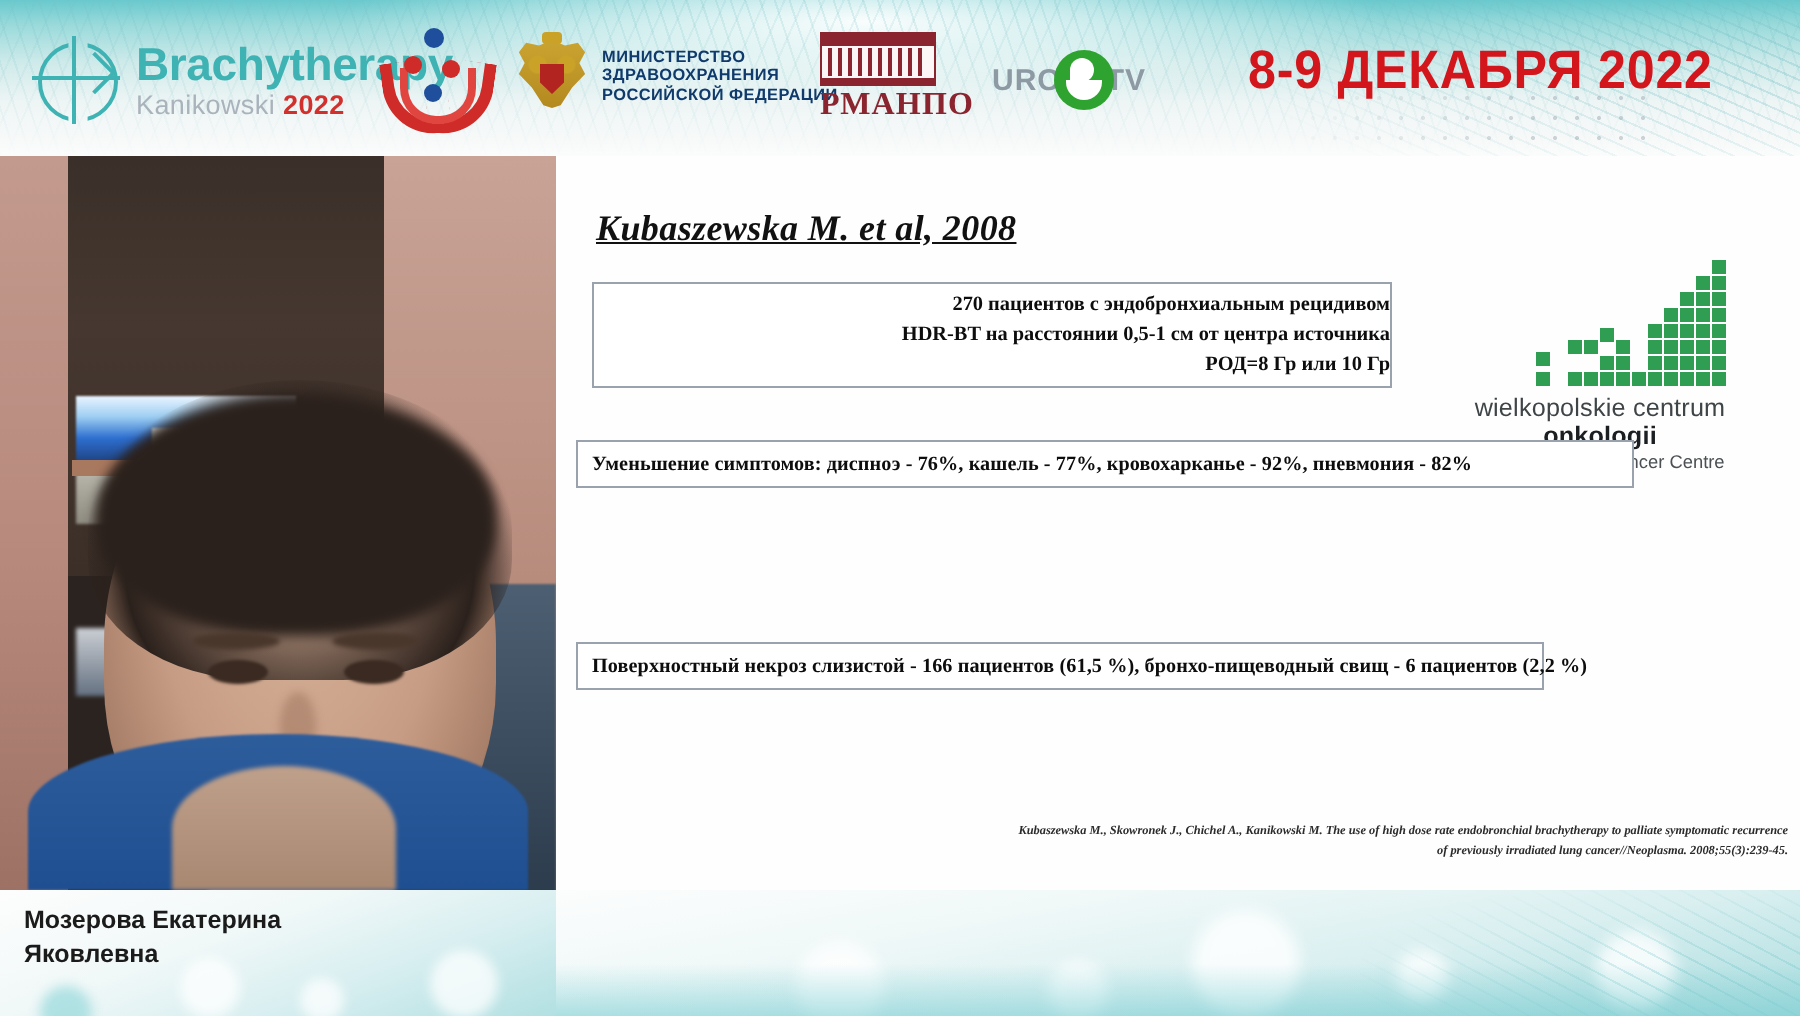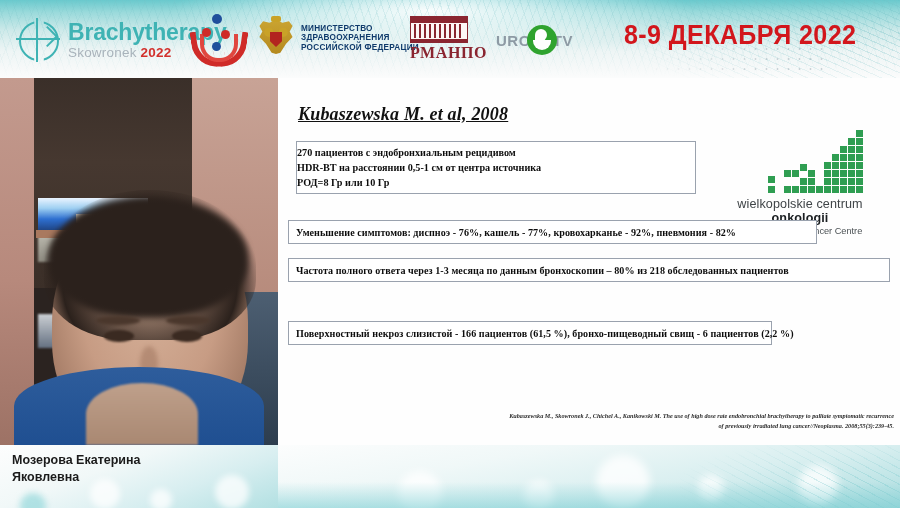--- a/index.html
+++ b/index.html
@@ -185,21 +185,21 @@
     font-family:"Liberation Serif", serif;
     font-style:italic;font-weight:bold;font-size:18px;color:#111;letter-spacing:.2px;text-decoration:underline;
   }
 
   .box{
     position:absolute;box-sizing:border-box;border:1px solid #9aa2ae;background:#fff;
     font-family:"Liberation Serif", serif;font-weight:bold;color:#0d0d0d;
   }
   .box-top{
     left:18px;top:63px;width:400px;height:53px;
-    display:flex;flex-direction:column;align-items:flex-start;justify-content:center;
+    display:flex;flex-direction:column;align-items:flex-end;justify-content:center;
     font-size:10.2px;line-height:1.48;text-align:center;
   }
   .box-row{
     left:10px;height:24px;width:602px;display:flex;align-items:center;
     padding-left:7px;font-size:10.1px;letter-spacing:.05px;white-space:nowrap;
   }
   .r1{top:142px;width:529px;}
   .r2{top:180px;width:602px;}
   .r3{top:209px;width:602px;}
   .r4{top:243px;width:484px;}
@@ -248,21 +248,21 @@
 
     <div class="brachy">
       <div class="target">
         <div class="ring"></div>
           <div class="vbar"></div>
           <div class="hbar"></div>
           <div class="arr"></div>
       </div>
       <div class="brachy-txt">
         <div class="l1">Brachytherapy</div>
-        <div class="l2"><span>Skowronek </span><b>2022</b></div>
+        <div class="l2"><span>Kanikowski </span><b>2022</b></div>
       </div>
     </div>
 
     <div class="atom">
       <div class="leafL"></div>
         <div class="leafR"></div>
         <div class="leafL2"></div>
         <div class="leafR2"></div>
       <div class="d d1"></div>
         <div class="d d2"></div>
@@ -396,21 +396,20 @@
           <span class="px" style="background: rgb(47, 158, 82); left: 24px; top: 40px;"></span>
           <span class="px" style="background: rgb(47, 158, 82); left: 40px; top: 34px;"></span>
           <span class="px" style="background: rgb(47, 158, 82); left: 48px; top: 34px;"></span>
           <span class="px" style="background: rgb(47, 158, 82); left: 56px; top: 28px;"></span>
         </div>
       <div class="t1"><span>wielkopolskie centrum </span><b>onkologii</b></div>
       <div class="t2">Greater Poland Cancer Centre</div>
     </div>
 
     <div class="box box-row r1">Уменьшение симптомов: диспноэ - 76%, кашель -  77%, кровохарканье - 92%, пневмония - 82%</div>
-    <div class="box box-row r2">Частота полного ответа через 1-3 месяца по данным бронхоскопии – 80% из 218 обследованных пациентов</div>
     <div class="box box-row r4">Поверхностный некроз слизистой  -  166 пациентов (61,5 %), бронхо-пищеводный свищ - 6 пациентов (2,2 %)</div>
 
     <div class="cite">
       <div>Kubaszewska M., Skowronek J., Chichel A., Kanikowski M. The use of high dose rate endobronchial brachytherapy to palliate symptomatic recurrence</div>
       <div>of previously irradiated lung cancer//Neoplasma. 2008;55(3):239-45.</div>
     </div>
   </div>
 
   <div class="bottom">
     <span class="bk bk1"></span>

